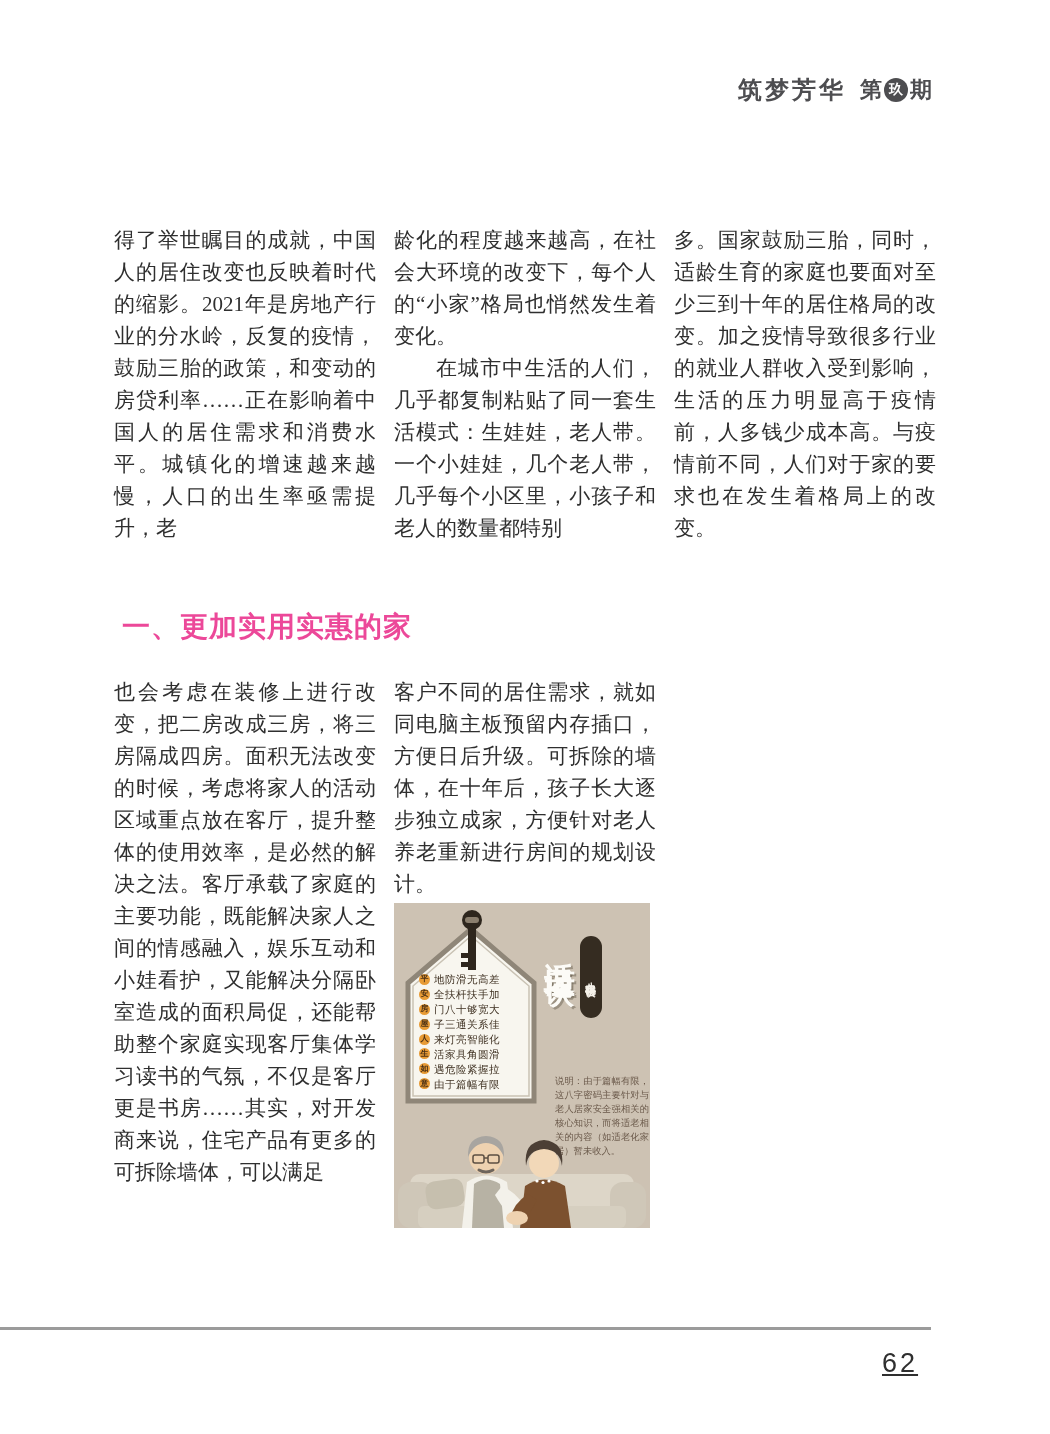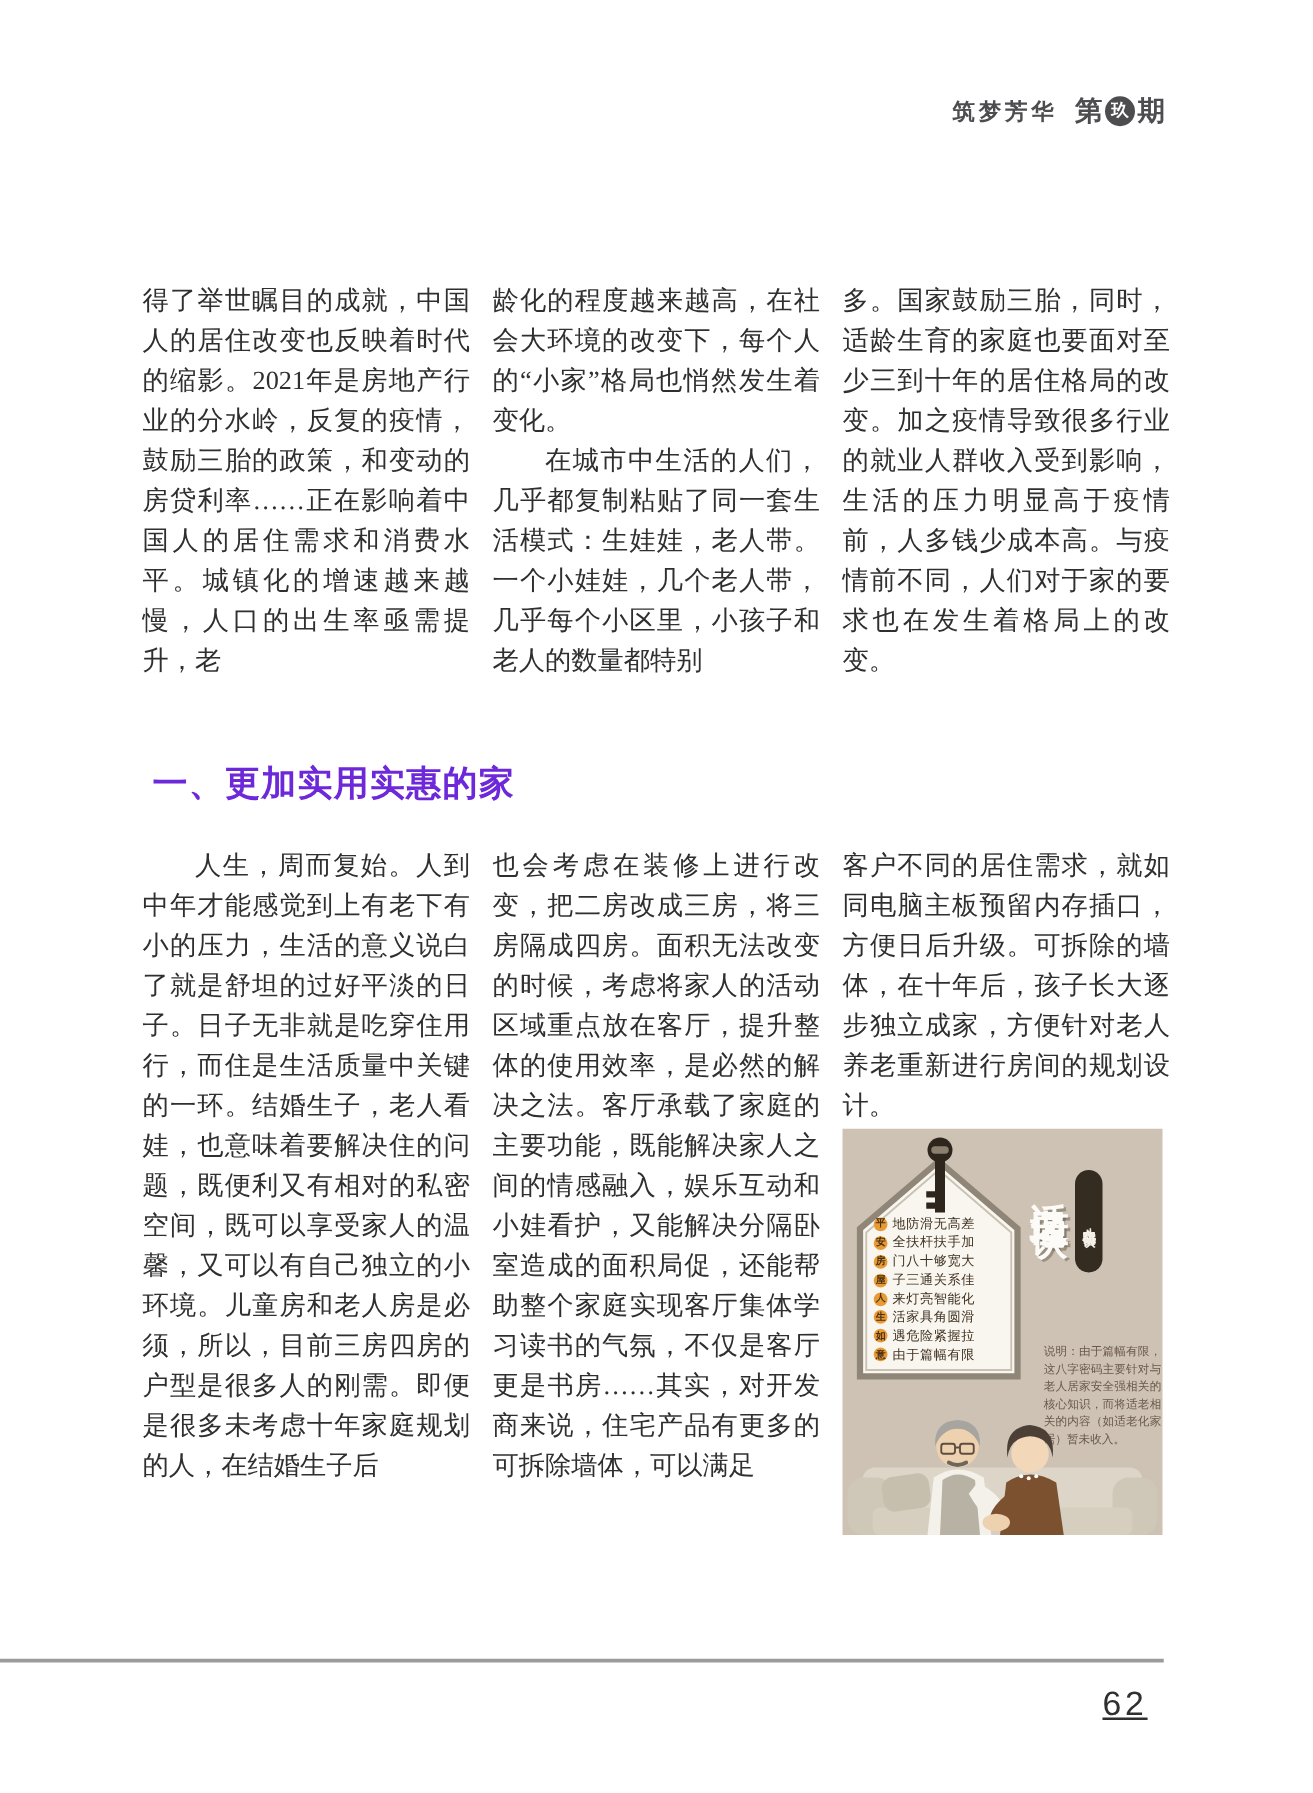--- a/index.html
+++ b/index.html
@@ -5,38 +5,38 @@
   html,body{margin:0;padding:0;background:#ffffff;}
   .page{
     position:relative;width:1050px;height:1434px;background:#ffffff;overflow:hidden;
     font-family:"Liberation Serif","DejaVu Serif",serif;color:#2f2f2f;
   }
   
   .hdr{
     position:absolute;top:74px;right:118px;display:flex;align-items:center;gap:14px;
     font-family:"Liberation Sans","DejaVu Sans",sans-serif;color:#4d4d50;
   }
-  .hdr .mag{font-size:18px;font-weight:bold;letter-spacing:3px;}
+  .hdr .mag{font-size:24px;font-weight:bold;letter-spacing:3px;}
   .hdr .issue{display:flex;align-items:center;gap:2px;font-size:22px;font-weight:bold;}
   .hdr .numcirc{
     width:24px;height:24px;border-radius:50%;background:#4d4d50;color:#ffffff;
     display:flex;align-items:center;justify-content:center;font-size:14px;font-weight:bold;
   }
   
   .cols{position:absolute;left:114px;width:822px;display:flex;gap:18px;}
   .row1{top:224px;}
   .row2{top:676px;}
   .col{width:262px;font-size:21px;line-height:32px;text-align:justify;text-justify:inter-ideograph;}
   .col p{margin:0;}
   .ind{text-indent:2em;}
   
   .sechead{
     position:absolute;left:122px;top:608px;
     font-family:"Liberation Sans","DejaVu Sans",sans-serif;
-    font-size:28px;font-weight:bold;color:#6d28d9;letter-spacing:1px;
+    font-size:28px;font-weight:bold;color:#ec4899;letter-spacing:1px;
   }
   
   .poster{
     position:relative;width:256px;height:325px;margin-top:3px;background:#cdc2b3;overflow:hidden;
     font-family:"Liberation Sans","DejaVu Sans",sans-serif;
   }
   .poster svg{display:block;}
   .frame-svg{position:absolute;left:0;top:0;}
   .key-svg{position:absolute;left:58px;top:4px;}
   .mnemonic{position:absolute;left:25px;top:69px;width:112px;}
@@ -92,23 +92,20 @@
       <p class="ind">在城市中生活的人们，几乎都复制粘贴了同一套生活模式：生娃娃，老人带。一个小娃娃，几个老人带，几乎每个小区里，小孩子和老人的数量都特别</p>
     </div>
     <div class="col">
       <p>多。国家鼓励三胎，同时，适龄生育的家庭也要面对至少三到十年的居住格局的改变。加之疫情导致很多行业的就业人群收入受到影响，生活的压力明显高于疫情前，人多钱少成本高。与疫情前不同，人们对于家的要求也在发生着格局上的改变。</p>
     </div>
   </div>
 
   <div class="sechead">一、更加实用实惠的家</div>
 
   <div class="cols row2">
-    <div class="col">
-      <p class="ind">人生，周而复始。人到中年才能感觉到上有老下有小的压力，生活的意义说白了就是舒坦的过好平淡的日子。日子无非就是吃穿住用行，而住是生活质量中关键的一环。结婚生子，老人看娃，也意味着要解决住的问题，既便利又有相对的私密空间，既可以享受家人的温馨，又可以有自己独立的小环境。儿童房和老人房是必须，所以，目前三房四房的户型是很多人的刚需。即便是很多未考虑十年家庭规划的人，在结婚生子后</p>
-    </div>
     <div class="col">
       <p>也会考虑在装修上进行改变，把二房改成三房，将三房隔成四房。面积无法改变的时候，考虑将家人的活动区域重点放在客厅，提升整体的使用效率，是必然的解决之法。客厅承载了家庭的主要功能，既能解决家人之间的情感融入，娱乐互动和小娃看护，又能解决分隔卧室造成的面积局促，还能帮助整个家庭实现客厅集体学习读书的气氛，不仅是客厅更是书房……其实，对开发商来说，住宅产品有更多的可拆除墙体，可以满足</p>
     </div>
     <div class="col">
       <p>客户不同的居住需求，就如同电脑主板预留内存插口，方便日后升级。可拆除的墙体，在十年后，孩子长大逐步独立成家，方便针对老人养老重新进行房间的规划设计。</p>
 
       <div class="poster">
 
         <svg class="frame-svg" width="256" height="325" viewBox="0 0 256 325">
           <polygon points="77,26 140,80 140,198 14,198 14,80" fill="#f8f6ef" stroke="#8f8678" stroke-width="5" stroke-linejoin="miter"></polygon>

